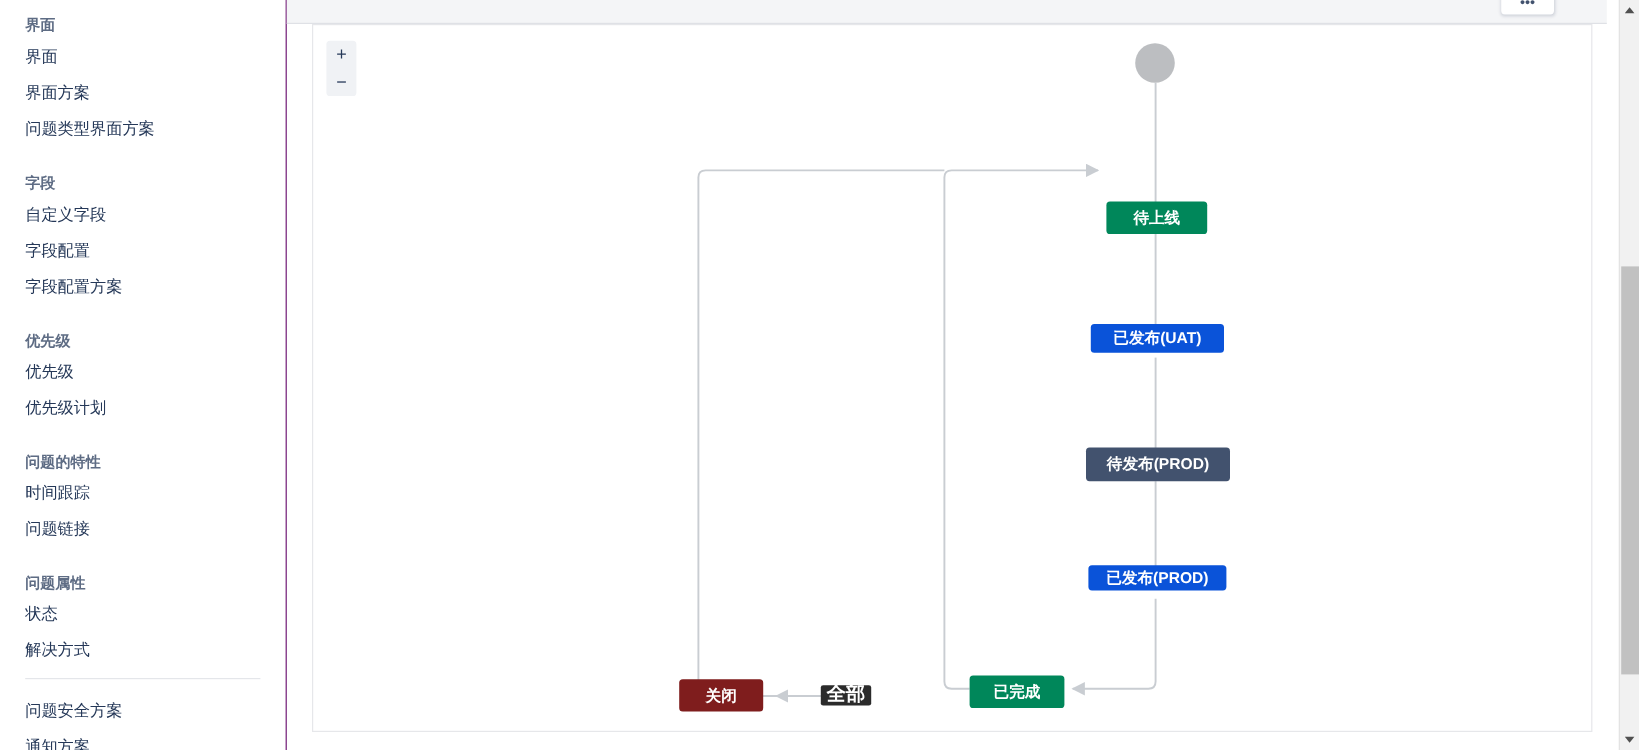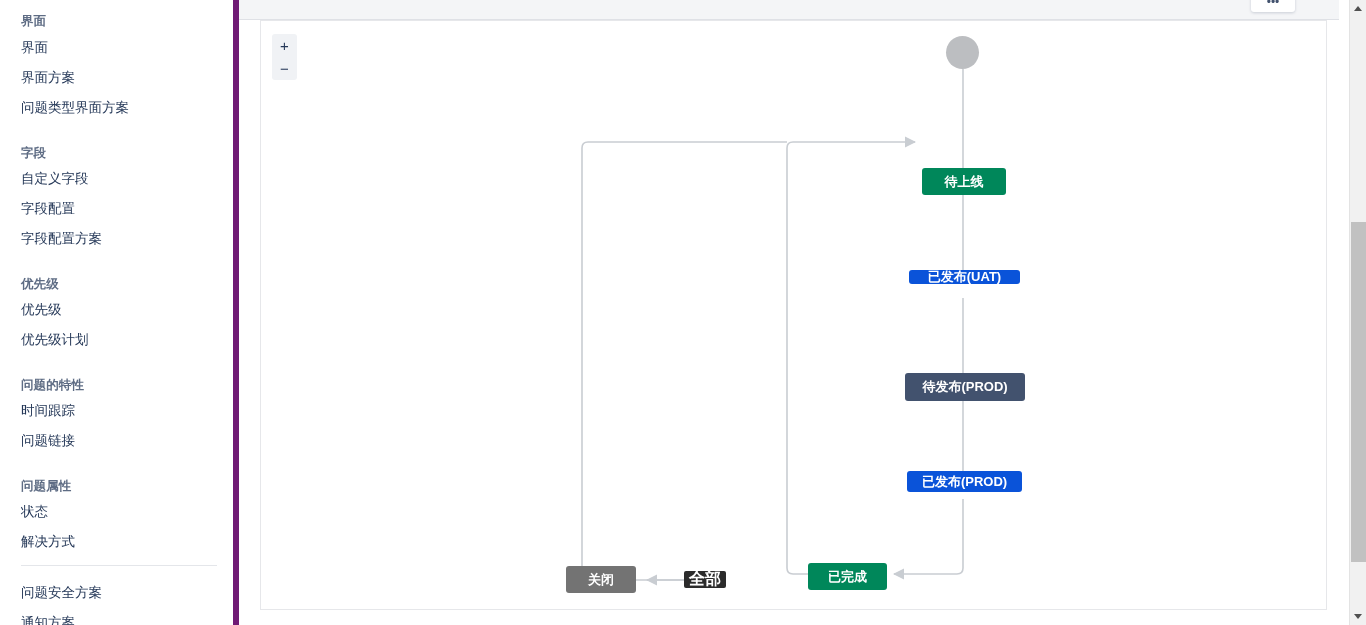--- a/index.html
+++ b/index.html
@@ -18,21 +18,21 @@
     background: #ffffff;
   }
 
   
   #sidebar {
     position: absolute;
     left: 0; top: 0;
     width: 239px;
     height: 625px;
     background: #ffffff;
-    border-right: 6px solid #701a75;
+    border-right: 1px solid #701a75;
     overflow: hidden;
     box-sizing: border-box;
   }
   .side-heading {
     font-size: 12.5px;
     font-weight: bold;
     color: #5e6c84;
     padding: 0 0 0 21px;
     line-height: 14px;
     letter-spacing: 0.1px;
@@ -274,25 +274,25 @@
       </g>
       <g fill="none" stroke="#c9cdd2" stroke-width="1.6">
 
         <path d="M 526 121 L 327 121 Q 321 121 321 127 L 321 553 Q 321 559 327 559 L 443 559"></path>
       </g>
     </svg>
 
     <div id="nodes">
         <div class="node-start" style="background: rgb(188, 190, 193); left: 685px; top: 15px; width: 33px; height: 33px;"></div>
         <div class="node" style="background: rgb(0, 135, 90); left: 661px; top: 147px; width: 84px; height: 27px;">待上线</div>
-        <div class="node" style="background: rgb(10, 83, 217); left: 648px; top: 249px; width: 111px; height: 14px;">已发布(UAT)</div>
+        <div class="node" style="background: rgb(10, 83, 217); left: 648px; top: 249px; width: 111px; height: 24px;">已发布(UAT)</div>
         <div class="node" style="background: rgb(66, 82, 110); left: 644px; top: 352px; width: 120px; height: 28px;">待发布(PROD)</div>
         <div class="node" style="background: rgb(10, 83, 217); left: 646px; top: 450px; width: 115px; height: 21px;">已发布(PROD)</div>
         <div class="node" style="background: rgb(0, 135, 90); left: 547px; top: 542px; width: 79px; height: 27px;">已完成</div>
-        <div class="node" style="background: #737373; left: 305px; top: 545px; width: 70px; height: 27px;">关闭</div>
+        <div class="node" style="background: #7f1d1d; left: 305px; top: 545px; width: 70px; height: 27px;">关闭</div>
       </div>
     <div id="edge-labels">
         <div class="edge-label" style="left: 423px; top: 550px;">全部</div>
       </div>
   </div>
 
   <div id="scrollbar">
     <div class="sb-arrow" id="sb-up">
         <span></span>
       </div>

